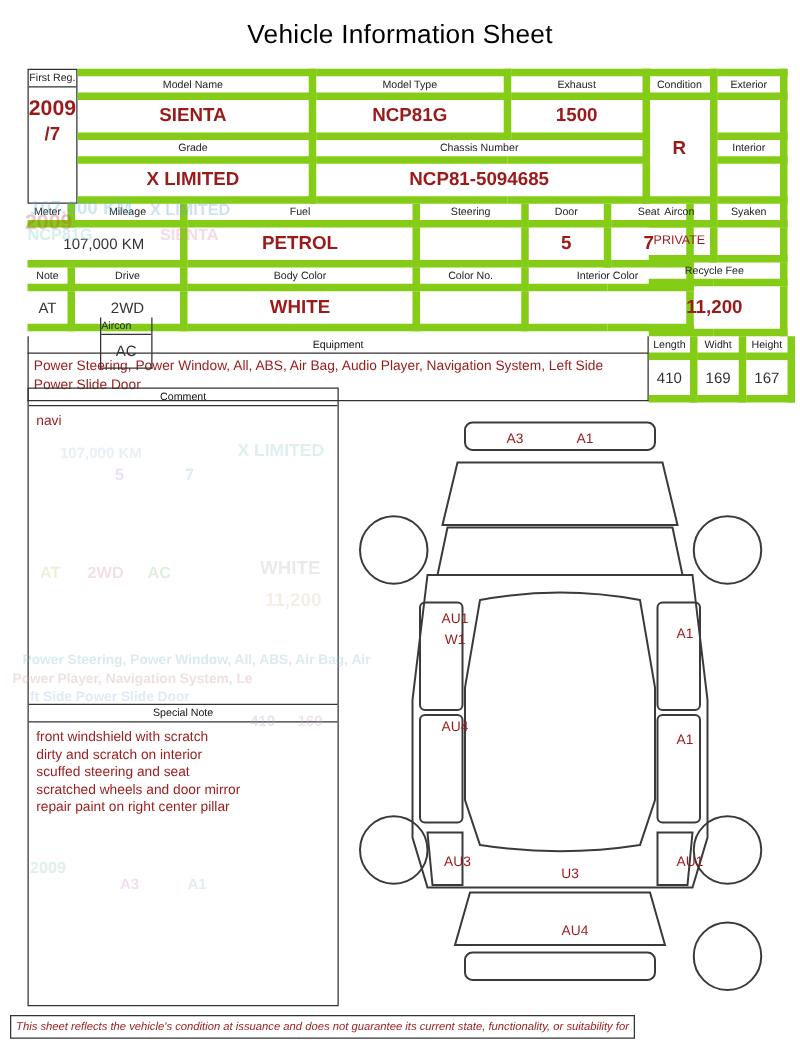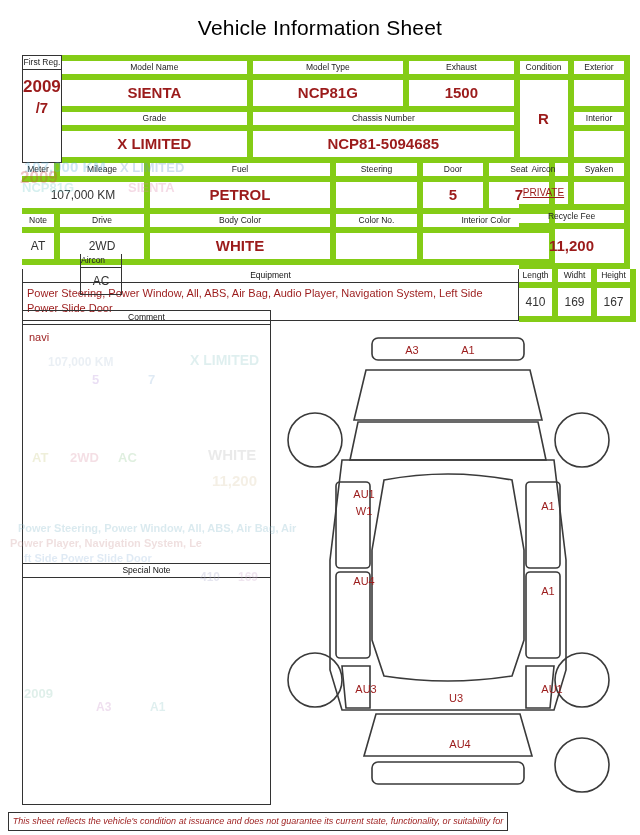--- a/index.html
+++ b/index.html
@@ -307,21 +307,21 @@
       </div>
 
       <div class="rightblock">
         <table class="tbl" style="width:99px;">
           <tbody>
               <tr>
             <td class="lbl" style="width:49px;border-left:none;border-top:none;">Aircon</td>
             <td class="lbl" style="width:50px;border-top:none;">Syaken</td>
           </tr>
           <tr>
-            <td class="val-sm" style="border-left:none;font-size:10px;text-decoration:underline;">PRIVATE</td>
+            <td class="val-sm" style="border-left:none;font-size:10px;">PRIVATE</td>
             <td class="val-sm"></td>
           </tr>
           <tr>
             <td class="lbl" colspan="2" style="border-left:none;">Recycle Fee</td>
           </tr>
           <tr>
             <td class="val" colspan="2" style="border-left:none;height:34px;line-height:34px;">11,200</td>
           </tr>
         </tbody>
           </table>
@@ -356,20 +356,27 @@
     <div class="lbl" style="border-bottom:1px solid #333;">Aircon</div>
     <div style="font-size:12px;color:#333;line-height:26px;text-align:center;">AC</div>
   </div>
 
   <div class="lower">
 
     <div class="comment-box">
       <div class="comment-head">Comment</div>
       <div class="comment-body">navi</div>
       <div class="specialnote-head">Special Note</div>
+      <div class="specialnote-body">
+        <div>front windshield with scratch</div>
+        <div>dirty and scratch on interior</div>
+        <div>scuffed steering and seat</div>
+        <div>scratched wheels and door mirror</div>
+        <div>repair paint on right center pillar</div>
+      </div>
     </div>
 
     <div class="diagram">
       <svg width="338" height="495" viewBox="0 0 338 495" xmlns="http://www.w3.org/2000/svg">
         <g fill="none" stroke="#3a3a3a" stroke-width="1.6">
 
           <rect x="92" y="28" width="152" height="22" rx="6"></rect>
 
           <path d="M86 60 L250 60 L262 110 L74 110 Z"></path>
 

